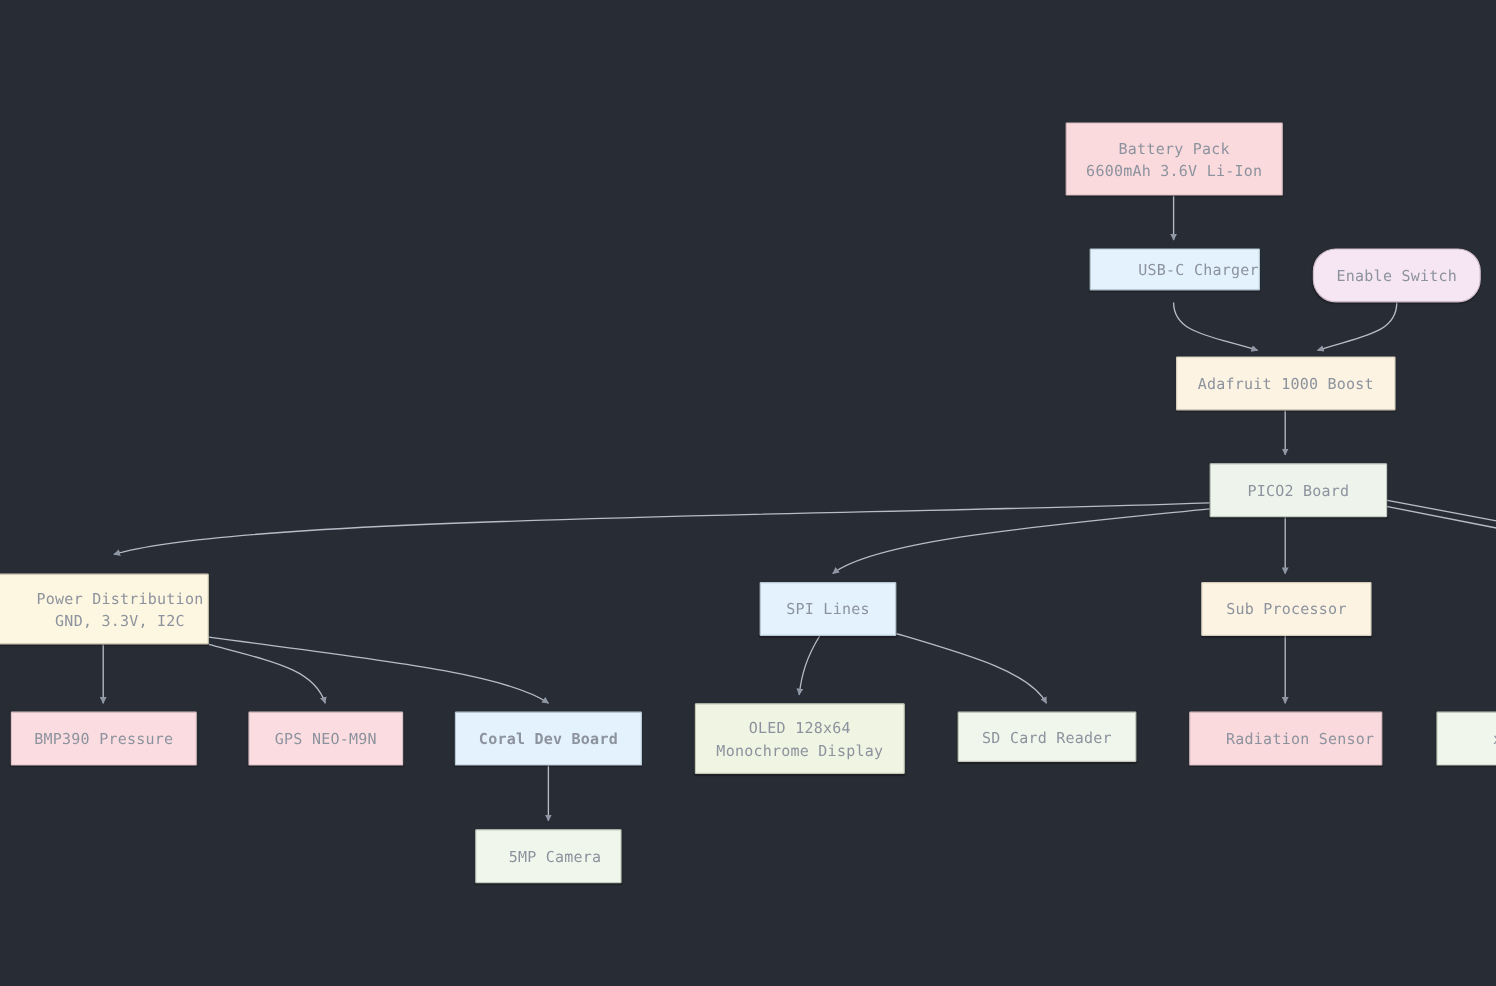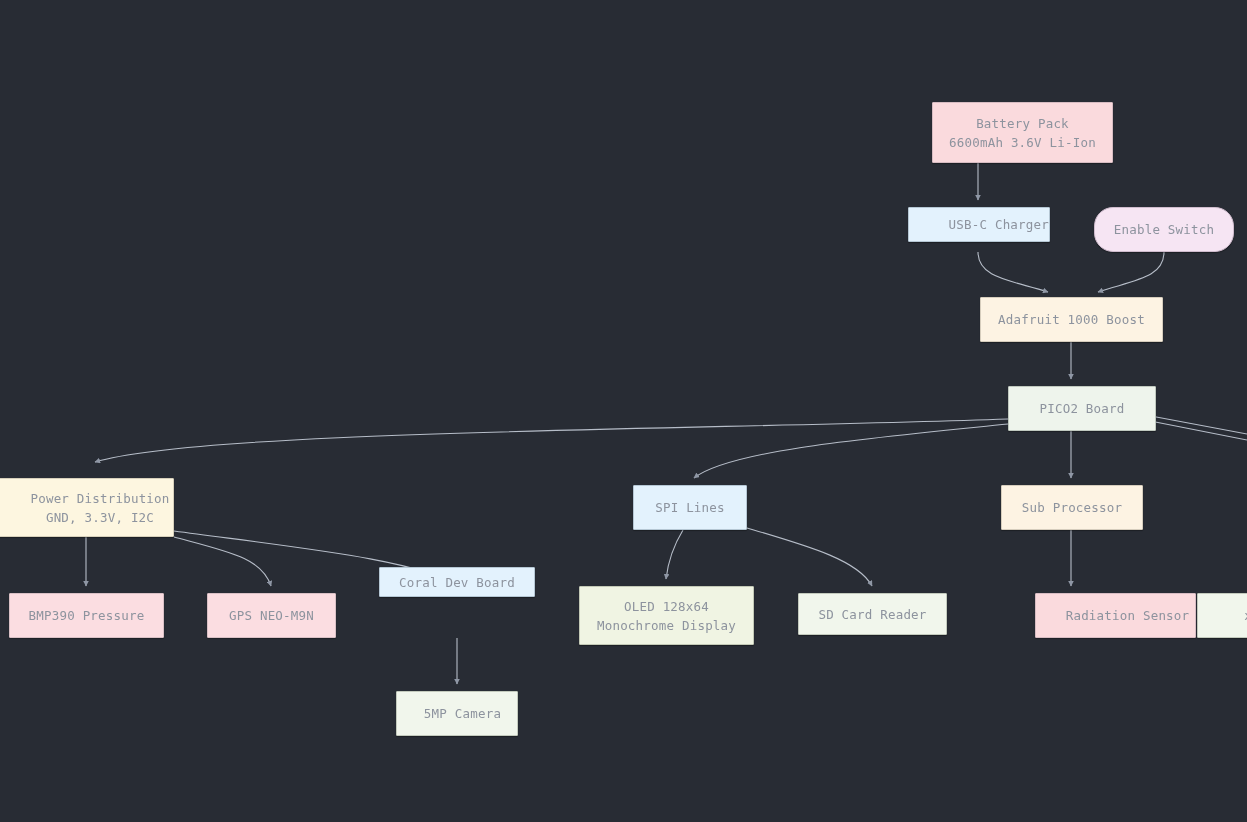--- a/index.html
+++ b/index.html
@@ -42,21 +42,21 @@
     font-size: 12.5px;
     line-height: 19px;
     letter-spacing: 0.2px;
     text-align: center;
     white-space: nowrap;
     box-shadow: 0 1px 1px rgba(0,0,0,0.30);
   }
   .node .line2 {
     display: block;
   }
-  .n-pink    { background: #fadadd; border-color: #d7bcc2; margin-left: 44px; }
+  .n-pink    { background: #fadadd; border-color: #d7bcc2; }
   .n-pink2   { background: #fbdde1; border-color: #d9c0c5; }
   .n-blue    { background: #e3f2fd; border-color: #b5c7d4; }
   .n-lav     { background: #f6e5f3; border-color: #cfbccd; }
   .n-cream   { background: #fdf3e3; border-color: #d6cdbd; }
   .n-cream2  { background: #fdf6e0; border-color: #d7d0bb; padding-left: 27px; }
   .n-green   { background: #eef4ec; border-color: #c0c9bf; }
   .n-green2  { background: #f0f4e3; border-color: #c3c9b6; }
   .n-green3  { background: #f1f6ec; border-color: #c3cabd; }
 </style>
 </head>
@@ -116,21 +116,21 @@
       </div>
       <div class="node n-cream" style="left: 1001px; top: 485px; width: 142px; height: 45px;">
         <span>Sub Processor</span>
       </div>
       <div class="node n-pink2" style="left: 9px; top: 593px; width: 155px; height: 45px;">
         <span>BMP390 Pressure</span>
       </div>
       <div class="node n-pink2" style="left: 207px; top: 593px; width: 129px; height: 45px;">
         <span>GPS NEO-M9N</span>
       </div>
-      <div class="node n-blue" style="left: 379px; top: 567px; width: 156px; height: 30px;">
+      <div class="node n-blue" style="left: 379px; top: 593px; width: 156px; height: 45px; font-weight: bold;">
         <span>Coral Dev Board</span>
       </div>
       <div class="node n-green2" style="left: 579px; top: 586px; width: 175px; height: 59px; text-align: center;">
         <span>OLED 128x64</span>
         <span class="line2">Monochrome Display</span>
       </div>
       <div class="node n-green3" style="left: 798px; top: 593px; width: 149px; height: 42px;">
         <span>SD Card Reader</span>
       </div>
       <div class="node n-pink" style="left: 991px; top: 593px; width: 161px; height: 45px; padding-left: 24px;">

